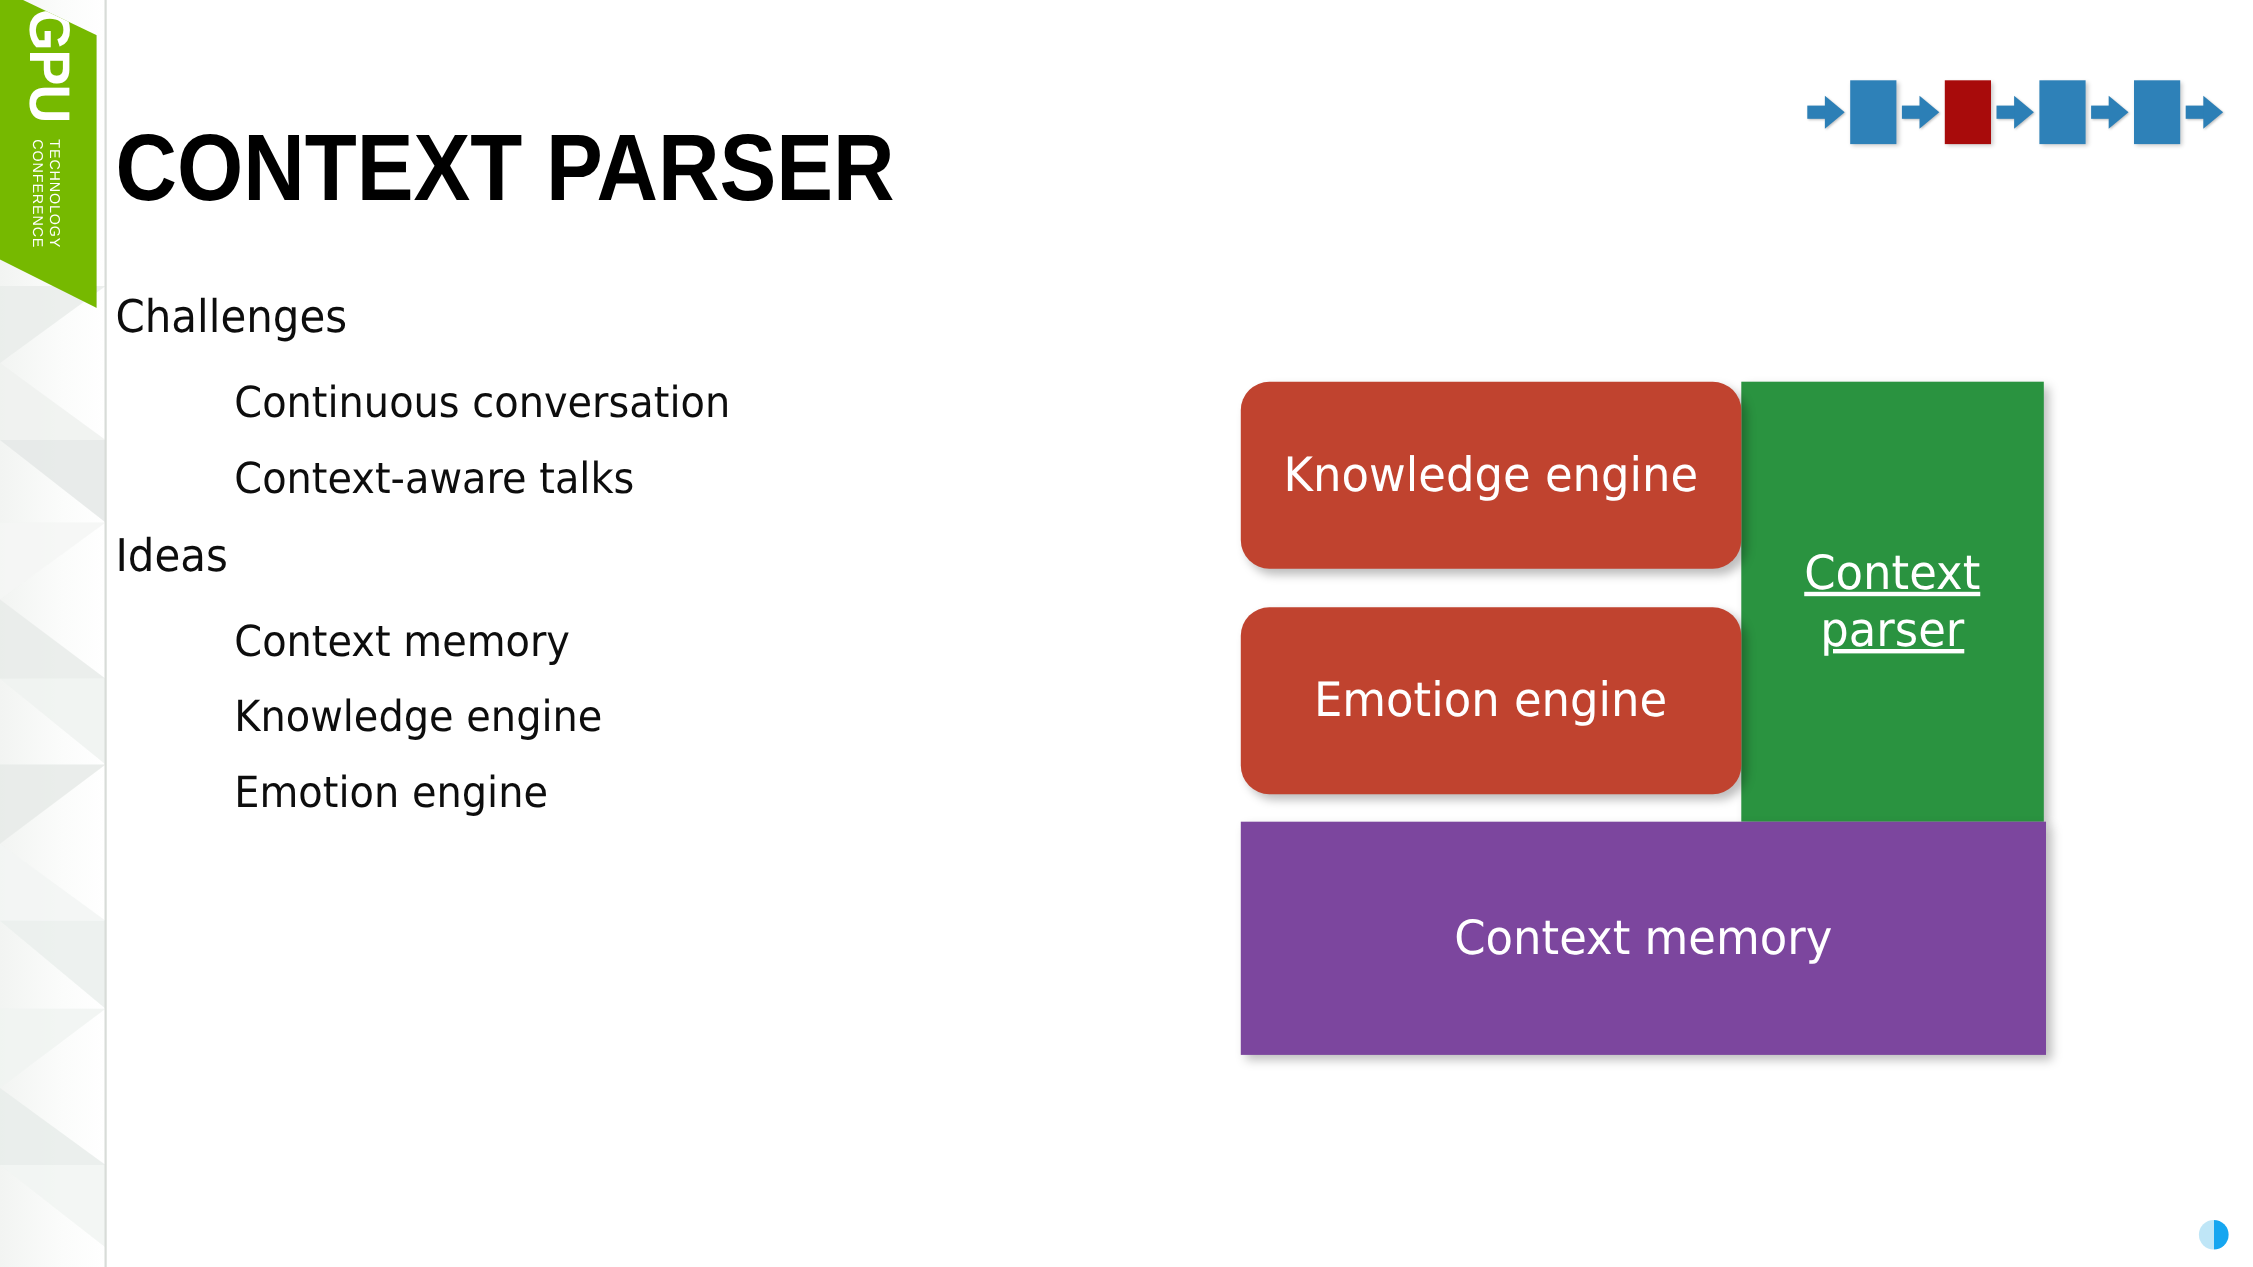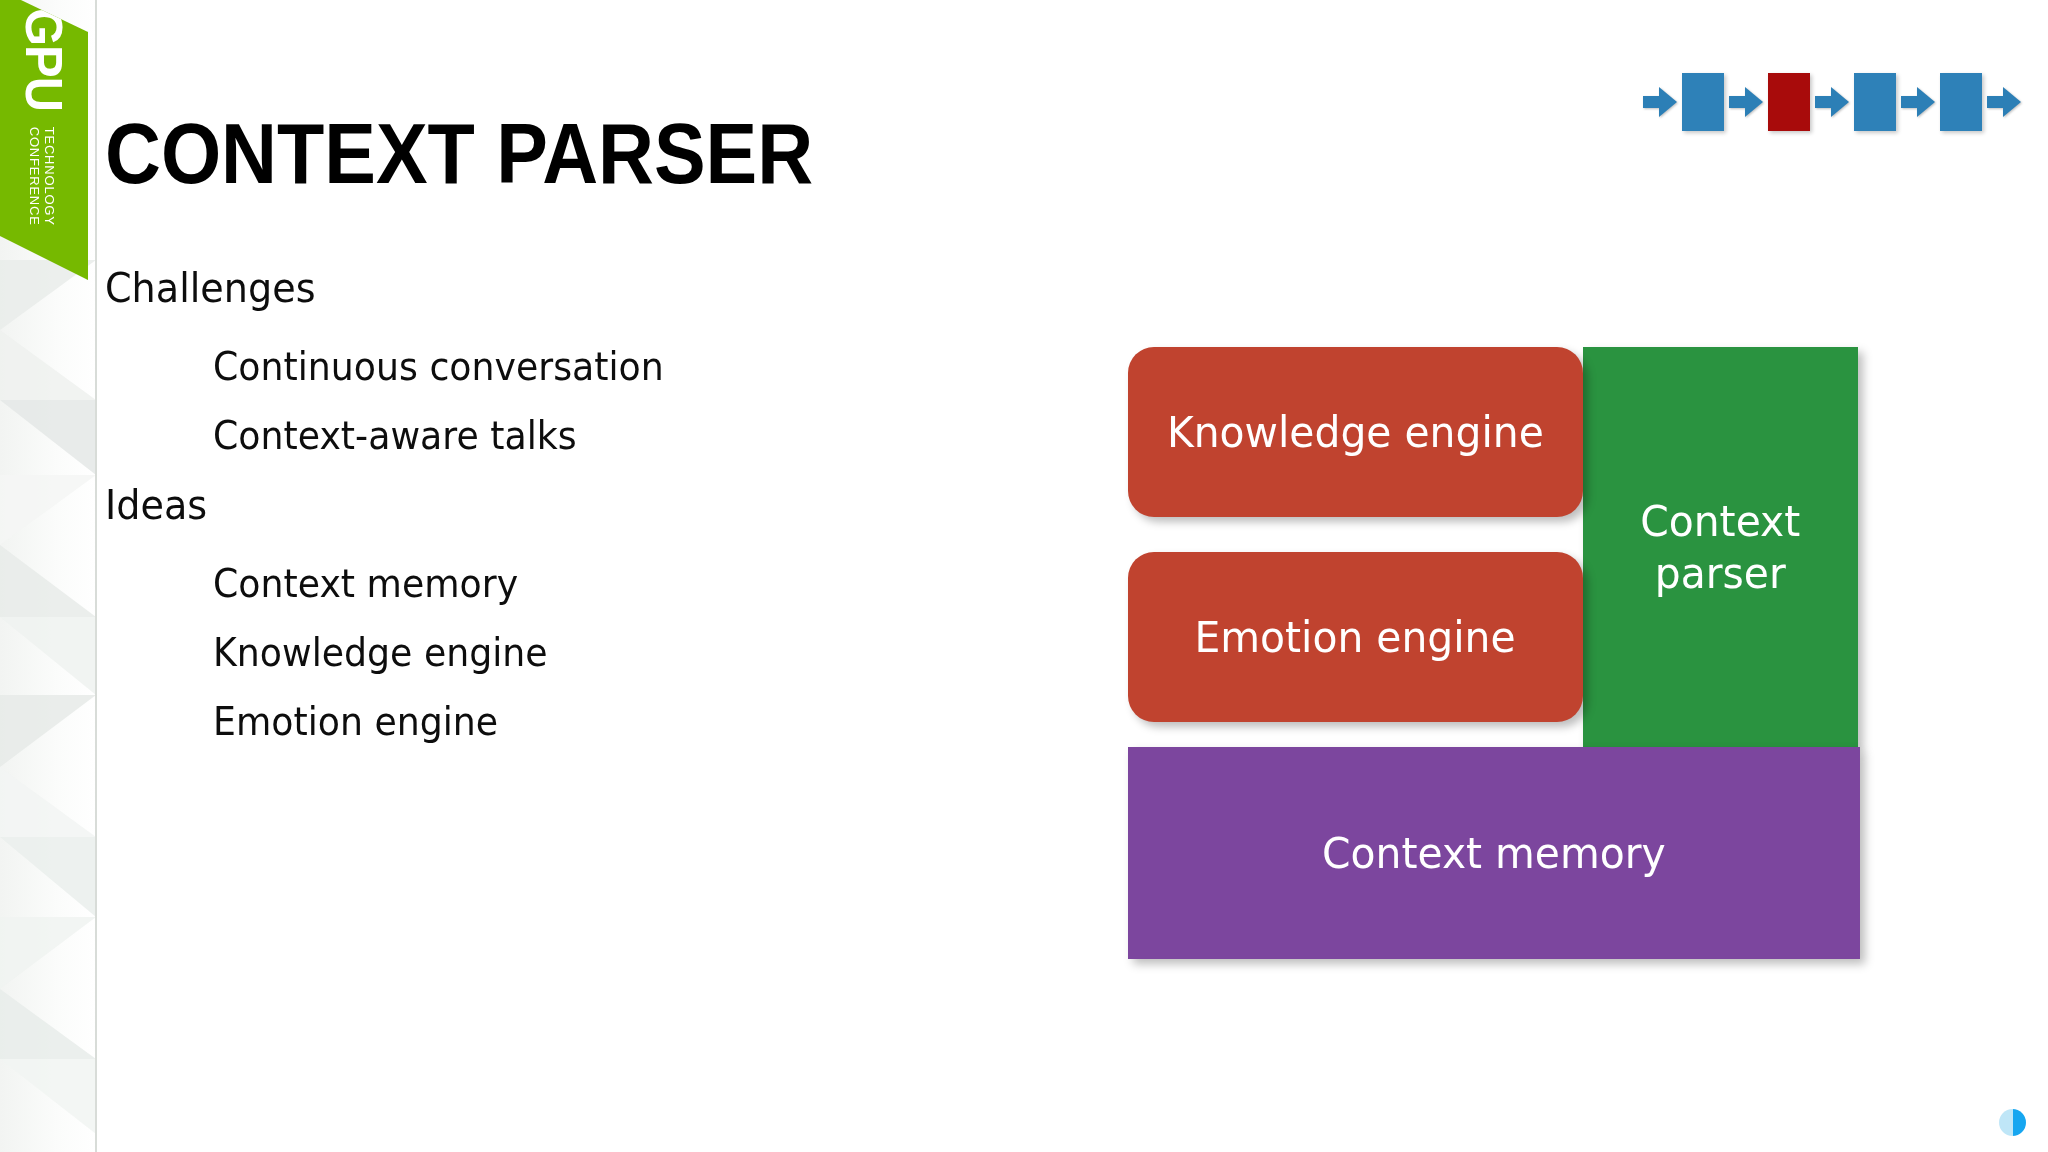--- a/index.html
+++ b/index.html
@@ -202,20 +202,21 @@
     z-index: 2;
   }
   .box-parser {
     left: 1583px; top: 347px;
     width: 275px; height: 400px;
     background: #2a9340;
     border-radius: 0px;
     font-size: 43px;
     line-height: 1.22;
     z-index: 1;
+    text-decoration: underline;
   }
   .box-memory {
     left: 1128px; top: 747px;
     width: 732px; height: 212px;
     background: #7c469e;
     border-radius: 0px;
     font-size: 43px;
     z-index: 3;
   }
 

